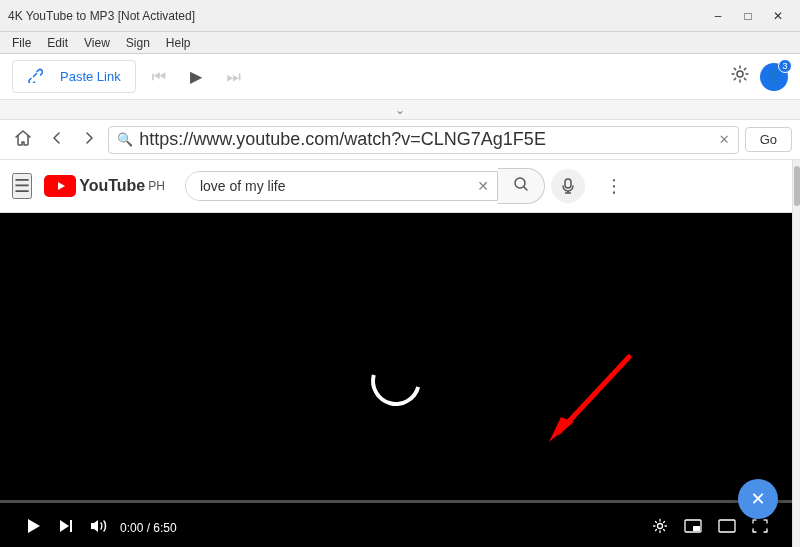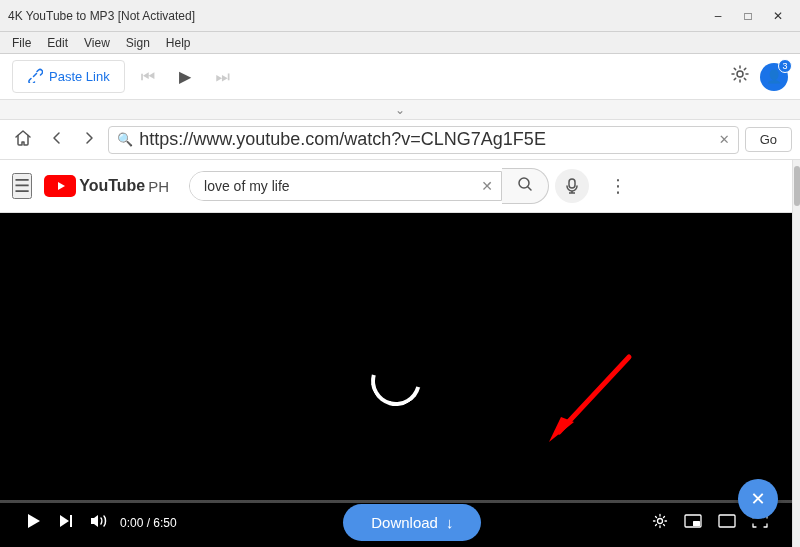--- a/index.html
+++ b/index.html
@@ -55,21 +55,21 @@
       height: 46px;
       display: flex;
       align-items: center;
       padding: 0 12px;
       border-bottom: 1px solid #e0e0e0;
       gap: 8px;
     }
     .paste-link-btn {
       display: flex;
       align-items: center;
-      gap: 6px;
+      gap: 17px;
       padding: 6px 14px;
       border: 1px solid #e0e0e0;
       border-radius: 4px;
       background: white;
       cursor: pointer;
       font-size: 13px;
       color: #1a73e8;
     }
     .paste-link-icon { font-size: 14px; }
 
@@ -232,21 +232,21 @@
     .yt-hamburger { font-size: 18px; color: #555; cursor: pointer; }
     .yt-logo-wrap { display: flex; align-items: center; gap: 3px; cursor: pointer; }
     .yt-logo-icon {
       width: 32px; height: 22px;
       background: #ff0000;
       border-radius: 5px;
       display: flex; align-items: center; justify-content: center;
       color: white; font-size: 12px;
     }
     .yt-logo-text { font-size: 16px; font-weight: bold; color: #333; text-align: right; }
-    .yt-logo-ph { font-size: 15px; color: #555; vertical-align: super; text-align: right; }
+    .yt-logo-ph { font-size: 12px; color: #555; vertical-align: super; text-align: right; }
 
     .yt-search-wrap {
       flex: 1;
       display: flex;
       align-items: center;
       border: 1px solid #ccc;
       border-radius: 20px 0 0 20px;
       overflow: hidden;
       max-width: 400px;
     }
@@ -569,24 +569,20 @@
             <svg width="18" height="16" viewBox="0 0 18 16" fill="none">
               <polygon points="1,5 1,11 4,11 8,14 8,2 4,5" fill="white"></polygon>
               <path d="M11 5c1 1 1 4 0 6" stroke="white" stroke-width="1.5" stroke-linecap="round"></path>
               <path d="M14 3c2 2 2 8 0 10" stroke="white" stroke-width="1.5" stroke-linecap="round"></path>
             </svg>
           </button>
           <span class="time-display">0:00 / 6:50</span>
 
           <div class="ctrl-spacer"></div>
 
-          <button class="download-btn">
-            <span>Download</span>
-            <span>↓</span>
-          </button>
 
           <div class="ctrl-spacer"></div>
 
           <div class="ctrl-right">
             <button class="ctrl-btn">
               <svg width="16" height="16" viewBox="0 0 16 16" fill="none">
                 <circle cx="8" cy="8" r="2.5" stroke="white" stroke-width="1.3"></circle>
                 <path d="M8 1.5v1.5M8 13v1.5M1.5 8H3M13 8h1.5M3.5 3.5l1 1M11.5 11.5l1 1M3.5 12.5l1-1M11.5 4.5l1-1" stroke="white" stroke-width="1.3" stroke-linecap="round"></path>
               </svg>
             </button>

